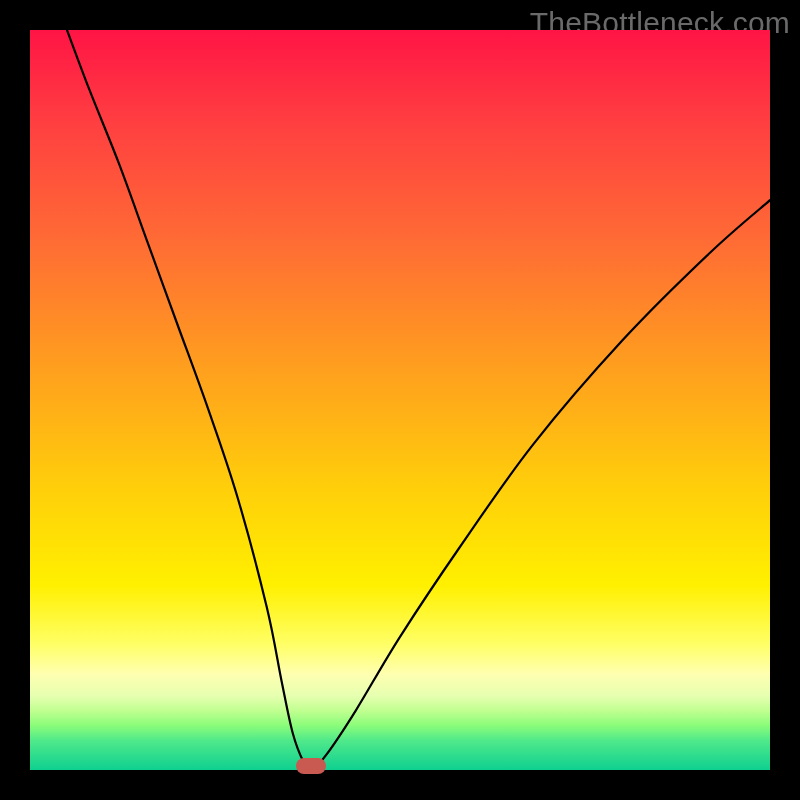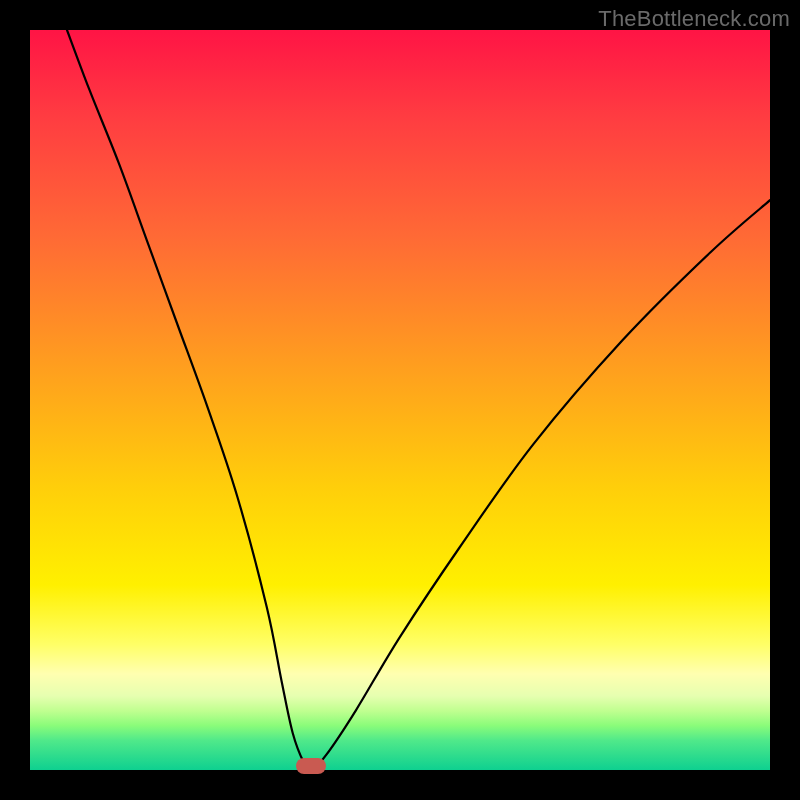--- a/index.html
+++ b/index.html
@@ -47,21 +47,21 @@
     top: 0;
     width: 740px;
     height: 740px;
     display: block;
   }
   .watermark {
     position: absolute;
     top: 6px;
     right: 10px;
     color: #6a6a6a;
-    font-size: 22px;
+    font-size: 30px;
     letter-spacing: 0.2px;
     font-weight: 400;
   }
   .min-marker {
     position: absolute;
     width: 30px;
     height: 16px;
     border-radius: 8px / 8px;
     background: #c95a51;
   }

